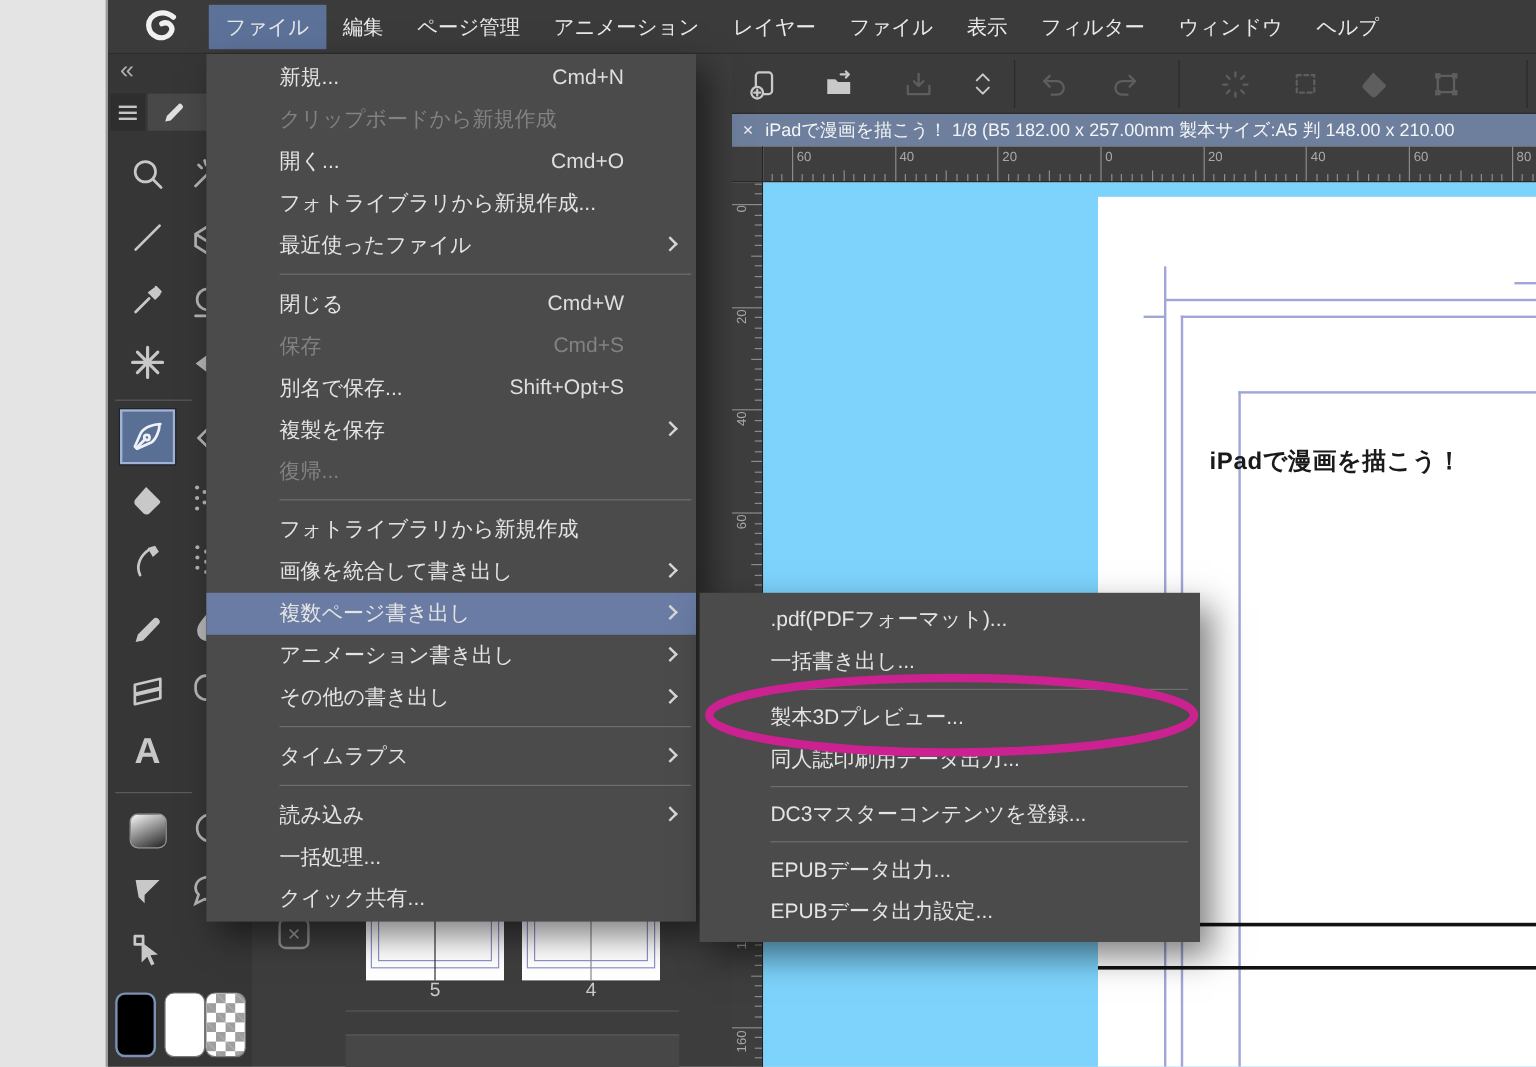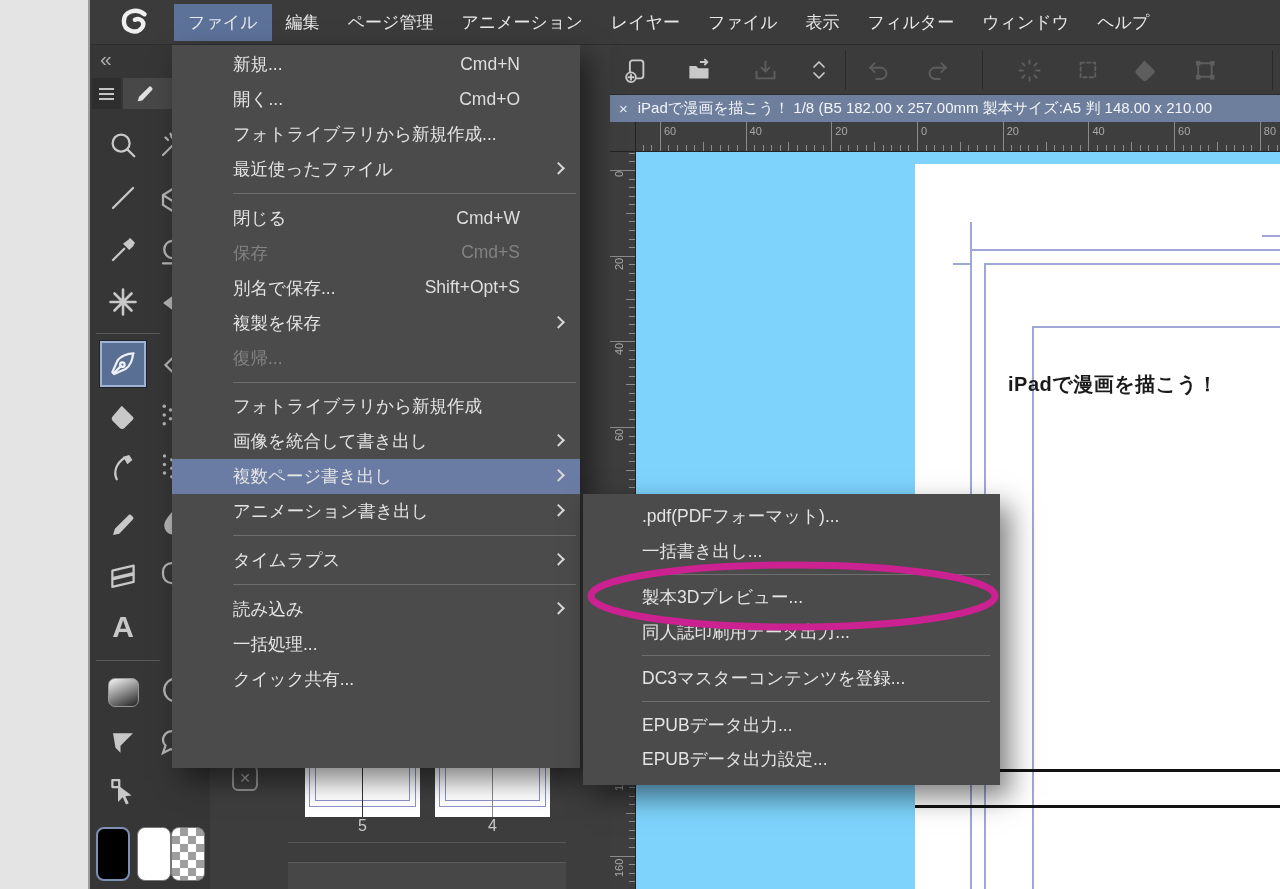--- a/index.html
+++ b/index.html
@@ -528,20 +528,23 @@
   <div class="blackline" style="left:279px;top:617px;width:365px;height:3px"></div>
   <div class="blackline" style="left:279px;top:653px;width:365px;height:3px"></div>
   <div id="pagetext">iPadで漫画を描こう！</div>
 </div>
 
 <div id="filemenu" class="abs">
   <div class="mi">
       <span>新規...</span>
       <span class="sc">Cmd+N</span>
     </div>
+  <div class="mi dis">
+      <span>クリップボードから新規作成</span>
+    </div>
   <div class="mi">
       <span>開く...</span>
       <span class="sc">Cmd+O</span>
     </div>
   <div class="mi">
       <span>フォトライブラリから新規作成...</span>
     </div>
   <div class="mi">
       <span>最近使ったファイル</span>
       <span class="chev"></span>
@@ -579,20 +582,24 @@
       <span class="chev"></span>
     </div>
   <div class="mi hl">
       <span>複数ページ書き出し</span>
       <span class="chev"></span>
     </div>
   <div class="mi">
       <span>アニメーション書き出し</span>
       <span class="chev"></span>
     </div>
+  <div class="mi">
+      <span>その他の書き出し</span>
+      <span class="chev"></span>
+    </div>
   <div class="msep">
       <i></i>
     </div>
   <div class="mi">
       <span>タイムラプス</span>
       <span class="chev"></span>
     </div>
   <div class="msep">
       <i></i>
     </div>

